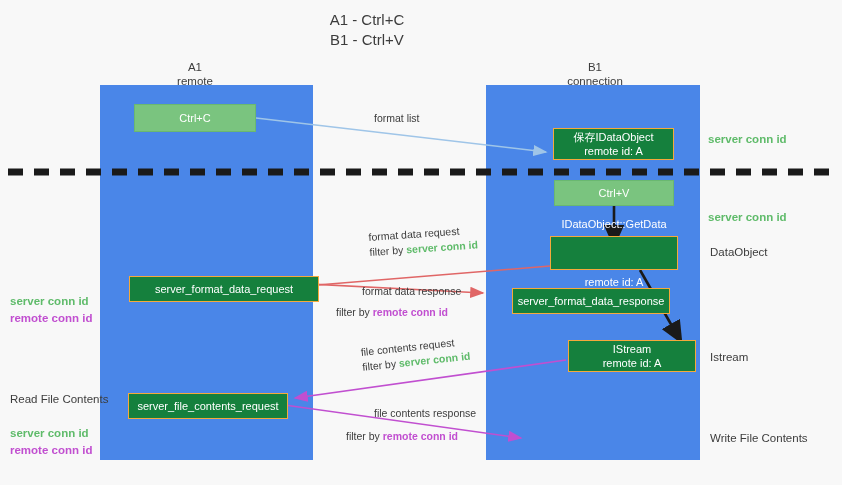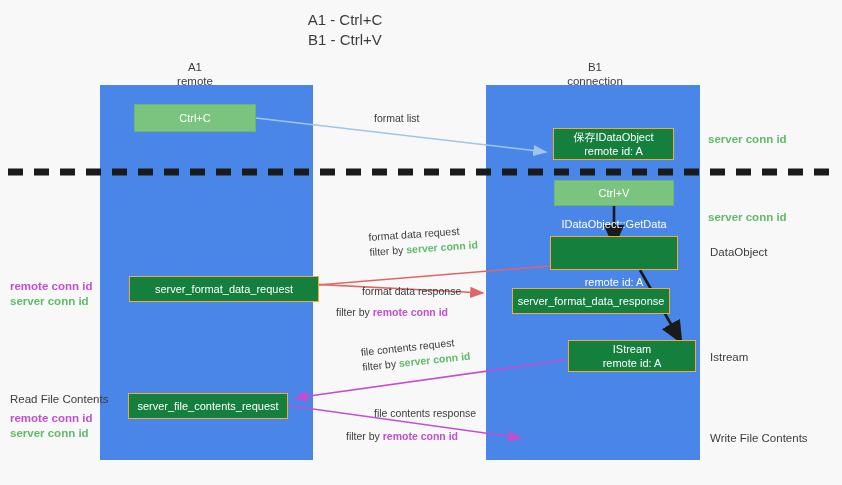--- a/index.html
+++ b/index.html
@@ -25,20 +25,21 @@
   }
   .title {
     position: absolute;
     left: 0;
     top: 10px;
     width: 690px;
     text-align: center;
     font-size: 15px;
     color: #3c3c3c;
     line-height: 20px;
+    padding-left: 22px;
   }
   .col-head {
     position: absolute;
     text-align: center;
     font-size: 11.5px;
     color: #3c3c3c;
     line-height: 14px;
   }
   .lane {
     position: absolute;
@@ -70,21 +71,21 @@
     transform-origin: left top;
   }
   .side-label {
     position: absolute;
     font-size: 11.5px;
     color: #3c3c3c;
     line-height: 15px;
     white-space: nowrap;
   }
   .tag-green  { color: #5fbb6a; font-weight: bold; }
-  .tag-purple { color: #c14fd0; font-weight: bold; }
+  .tag-purple { color: #c14fd0; font-weight: bold; margin-top: 32px; }
   .tag-plain  { color: #3c3c3c; font-weight: normal; }
   .legend {
     position: absolute;
     font-size: 11.5px;
     line-height: 15px;
     white-space: nowrap;
   }
 </style>
 </head>
 <body>

